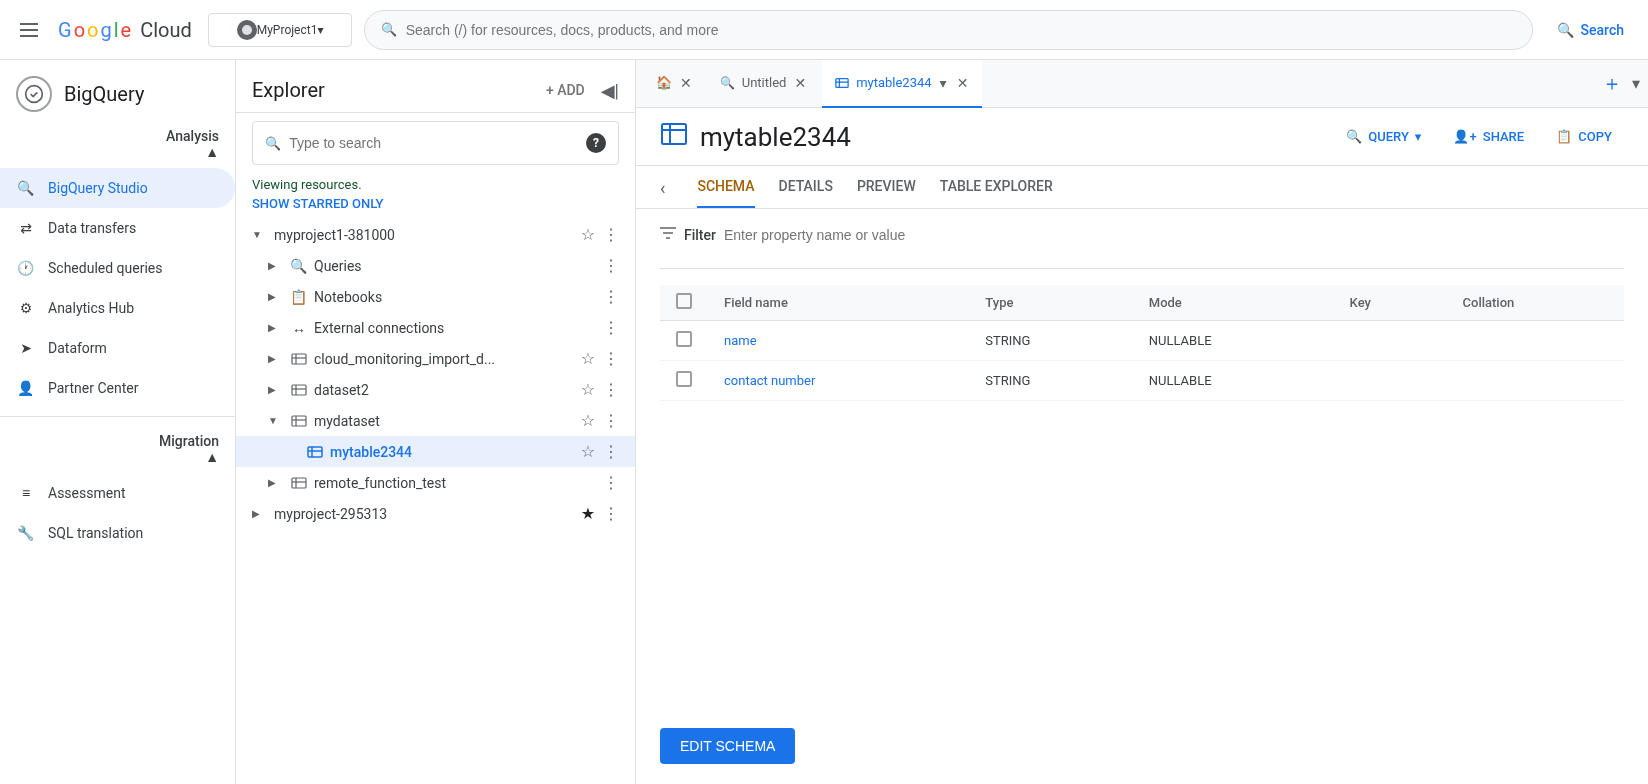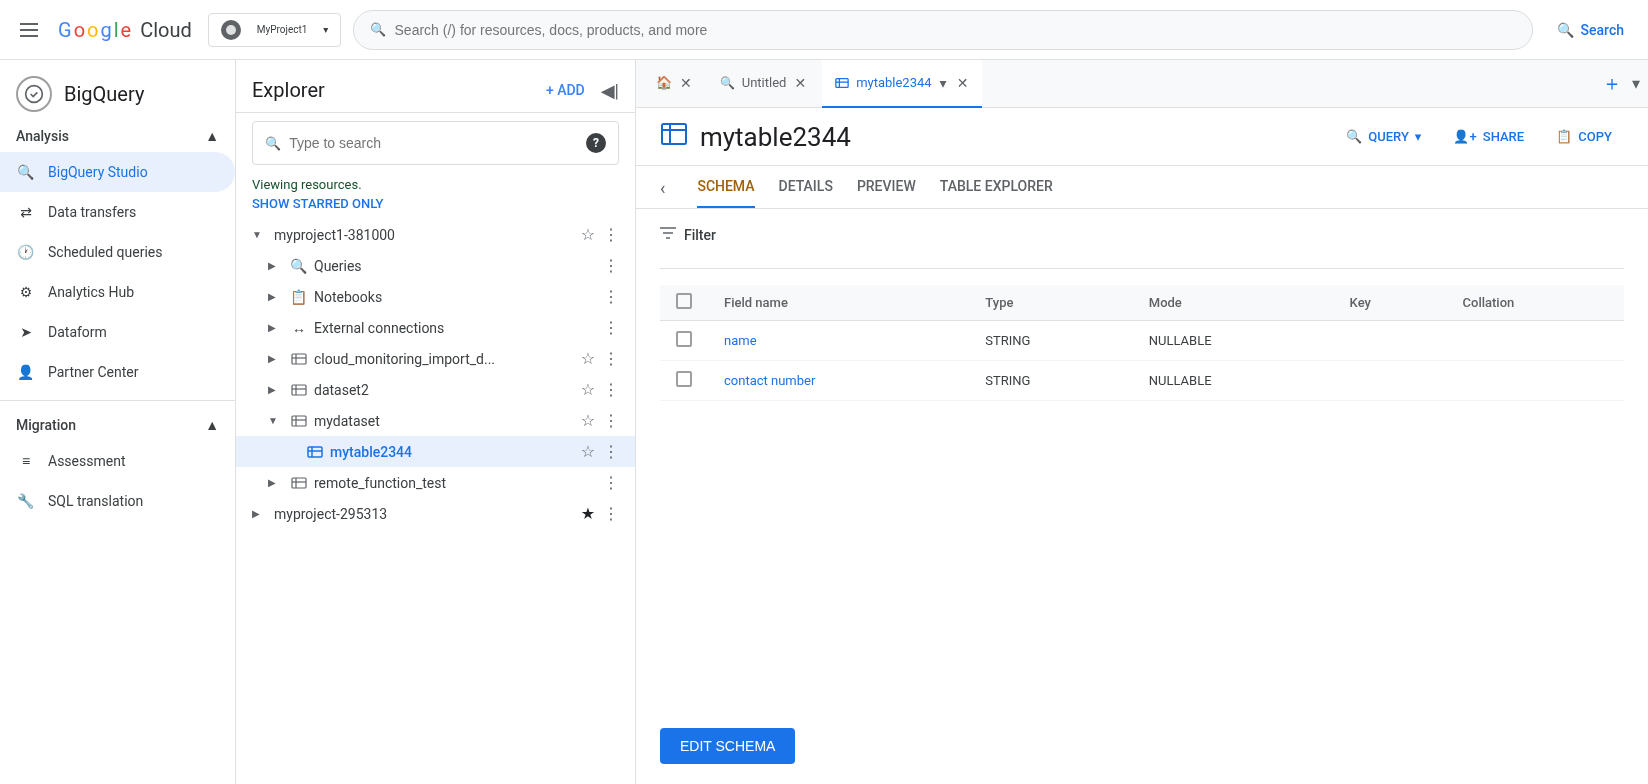--- a/index.html
+++ b/index.html
@@ -9,22 +9,22 @@
     .topbar {
       display: flex; align-items: center; height: 60px;
       background: #fff; border-bottom: 1px solid #e0e0e0;
       padding: 0 12px; gap: 12px; position: relative; z-index: 10;
     }
     .hamburger { cursor: pointer; display: flex; flex-direction: column; gap: 4px; padding: 8px; }
     .hamburger span { display: block; width: 18px; height: 2px; background: #5f6368; }
     .google-logo { display: flex; align-items: center; gap: 2px; font-size: 20px; font-weight: 400; margin-right: 4px; }
     .g-blue { color: #4285f4; } .g-red { color: #ea4335; } .g-yellow { color: #fbbc05; } .g-green { color: #34a853; }
     .project-btn {
-      display: flex; align-items: center; gap: 16px; border: 1px solid #dadce0; border-radius: 4px;
-      padding: 6px 12px; cursor: pointer; font-size: 10px; color: #3c4043;
+      display: flex; align-items: center; gap: 0; border: 1px solid #dadce0; border-radius: 4px;
+      padding: 6px 28px; cursor: pointer; font-size: 12px; color: #3c4043;
     }
     .project-icon { width: 20px; height: 20px; border-radius: 50%; background: #5f6368; display: flex; align-items: center; justify-content: center; }
     .search-bar {
       flex: 1; display: flex; align-items: center; border: 1px solid #dadce0; border-radius: 24px;
       padding: 0 16px; height: 40px; background: #f8f9fa; gap: 8px;
     }
     .search-bar input { border: none; background: transparent; outline: none; flex: 1; font-size: 14px; color: #c2410c; }
     .search-btn {
       display: flex; align-items: center; gap: 6px; color: #1a73e8; font-size: 14px; font-weight: 500;
       cursor: pointer; padding: 6px 12px;
@@ -36,22 +36,22 @@
     
     .sidebar {
       width: 236px; border-right: 1px solid #e0e0e0; overflow-y: auto;
       background: #fff; flex-shrink: 0;
     }
     .sidebar-header { padding: 16px 16px 8px; display: flex; align-items: center; gap: 12px; }
     .sidebar-logo { width: 36px; height: 36px; border: 2px solid #9e9e9e; border-radius: 50%; display: flex; align-items: center; justify-content: center; color: #5f6368; font-size: 16px; }
     .sidebar-title { font-size: 20px; color: #202124; font-weight: 400; }
 
     .nav-section-header {
-      display: flex; align-items: flex-start; justify-content: space-between;
-      padding: 8px 16px; cursor: pointer;
+      display: flex; align-items: flex-end; justify-content: space-between;
+      padding: 8px 16px; cursor: pointer; flex-direction: column;
     }
     .nav-section-header span { font-size: 14px; color: #3c4043; font-weight: 500; }
 
     .nav-item {
       display: flex; align-items: center; gap: 12px; padding: 10px 16px;
       cursor: pointer; color: #3c4043; font-size: 14px; border-radius: 0 24px 24px 0;
     }
     .nav-item.active { background: #e8f0fe; color: #1a73e8; }
     .nav-item .icon { width: 20px; height: 20px; display: flex; align-items: center; justify-content: center; flex-shrink: 0; }
 
@@ -62,21 +62,21 @@
       width: 400px; border-right: 1px solid #e0e0e0; display: flex; flex-direction: column;
       background: #fff; flex-shrink: 0;
     }
     .explorer-header {
       display: flex; align-items: center; justify-content: space-between;
       padding: 16px 16px 8px; border-bottom: 1px solid #e0e0e0;
     }
     .explorer-title { font-size: 20px; font-weight: 400; color: #202124; }
     .explorer-actions { display: flex; align-items: center; gap: 8px; }
     .add-btn {
-      display: flex; align-items: center; gap: 4px; color: #3b82f6; font-size: 14px;
+      display: flex; align-items: center; gap: 4px; color: #737373; font-size: 14px;
       font-weight: 500; cursor: pointer; padding: 6px 8px; text-align: right;
     }
 
     .search-input-wrap {
       margin: 8px 16px; display: flex; align-items: center; border: 1px solid #dadce0;
       border-radius: 4px; padding: 0 12px; height: 44px; gap: 8px;
     }
     .search-input-wrap input { border: none; outline: none; flex: 1; font-size: 14px; color: #3c4043; }
     .help-circle {
       width: 20px; height: 20px; border-radius: 50%; background: #3c4043;
@@ -487,20 +487,21 @@
     <div class="schema-content">
       <div class="filter-row">
         <span class="filter-icon">
           <svg width="16" height="14" viewBox="0 0 16 14">
               <line x1="0" y1="2" x2="16" y2="2" stroke="#5f6368" stroke-width="1.5"></line>
               <line x1="3" y1="7" x2="13" y2="7" stroke="#5f6368" stroke-width="1.5"></line>
               <line x1="6" y1="12" x2="10" y2="12" stroke="#5f6368" stroke-width="1.5"></line>
             </svg>
         </span>
         <span class="filter-label">Filter</span>
+        <input class="filter-input" placeholder="Enter property name or value" style="">
       </div>
 
       <table class="schema-table">
         <thead>
           <tr>
             <th class="th-checkbox">
               <span class="checkbox"></span>
             </th>
             <th>
               <span>Field name</span>

